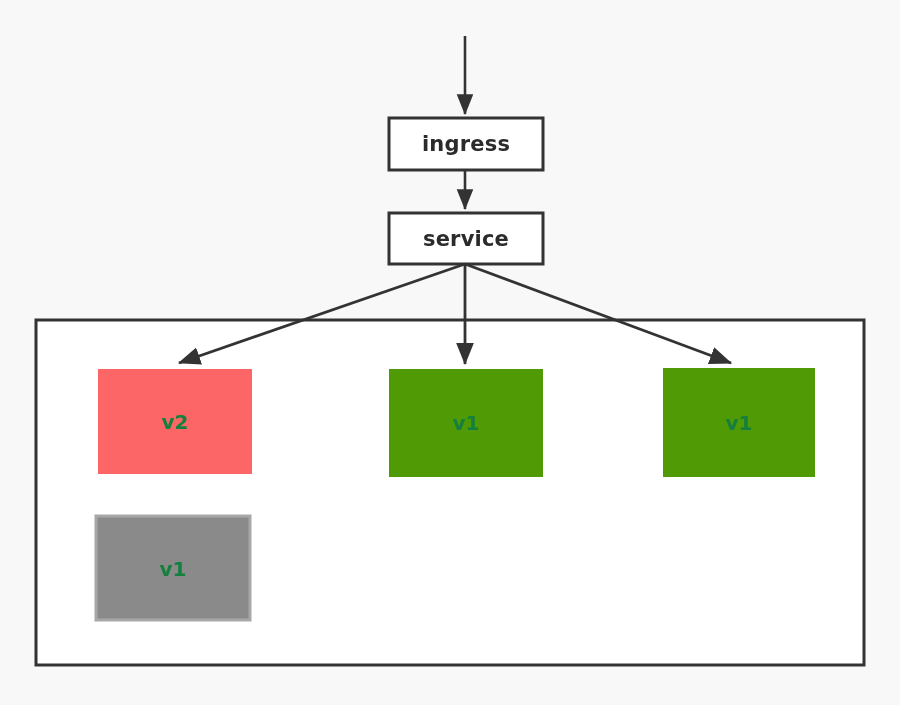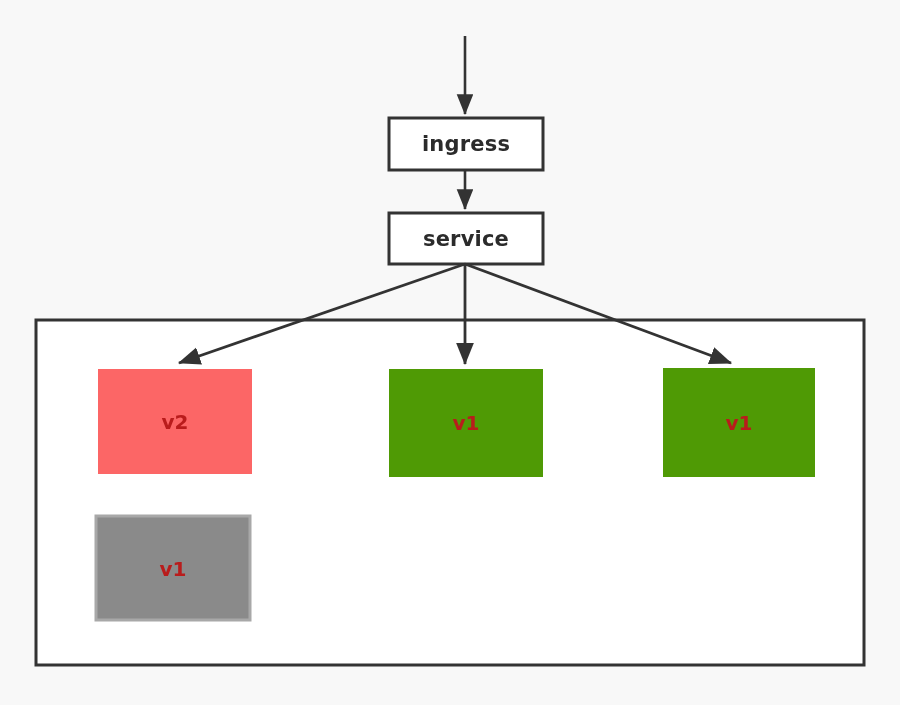--- a/index.html
+++ b/index.html
@@ -43,21 +43,21 @@
   }
 
   .box-label {
     font-size: 21px;
     color: #2b2b2b;
     letter-spacing: 0.2px;
   }
 
   .pod-label {
     font-size: 20px;
-    color: #b91c1c;
+    color: #15803d;
   }
 
   .status-label {
     font-size: 19px;
     color: #9e9e9e;
     letter-spacing: 0.2px;
   }
 
   
   .l-ingress   { left: 389px; top: 132px; width: 154px; }

